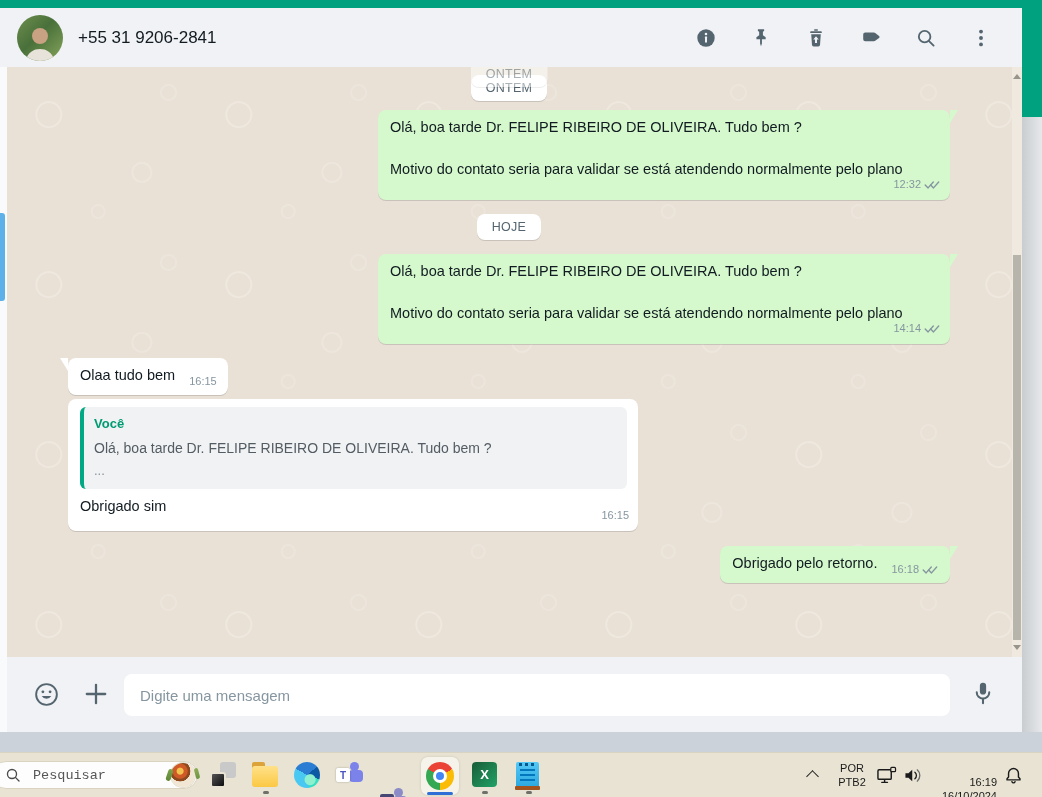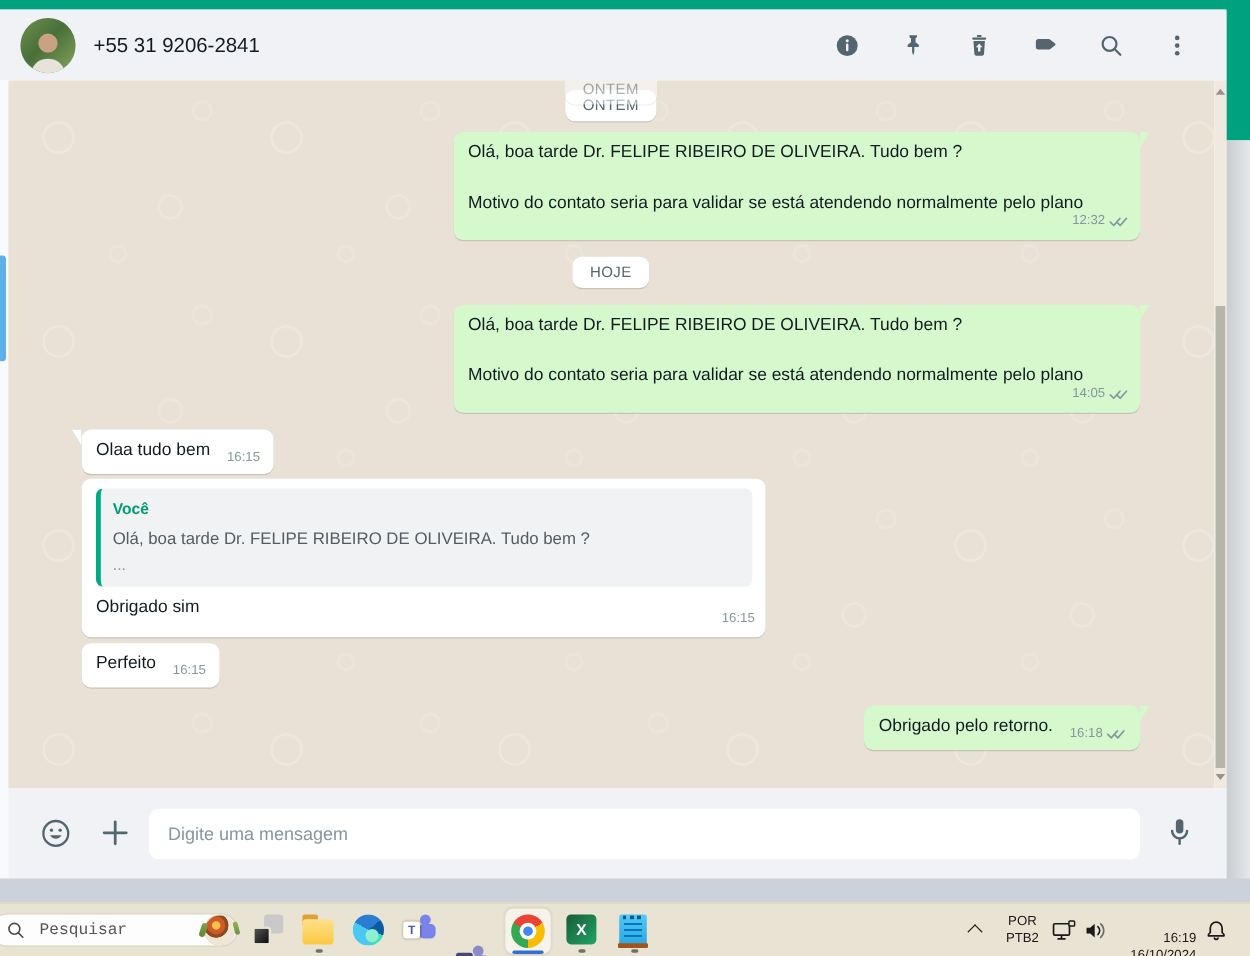--- a/index.html
+++ b/index.html
@@ -232,21 +232,21 @@
 
       <div class="chip-row" style="margin-top:14px;">
         <div class="chip">HOJE</div>
       </div>
 
       <div class="bubble out w572" style="margin-top:14px;">
         <span class="tail-r"></span>
         <div class="p-gap">Olá, boa tarde Dr. FELIPE RIBEIRO DE OLIVEIRA. Tudo bem ?</div>
         <div class="pb-extra">Motivo do contato seria para validar se está atendendo normalmente pelo plano</div>
         <span class="meta meta-abs">
-          <span>14:05</span>
+          <span>14:14</span>
           <svg width="17" height="11" viewBox="0 0 17 11">
               <path d="M1.2 6l2.9 2.9L9.3 3" fill="none" stroke="#8696a0" stroke-width="1.4" stroke-linecap="round" stroke-linejoin="round"></path>
               <path d="M6.6 6l2.9 2.9L14.7 3" fill="none" stroke="#8696a0" stroke-width="1.4" stroke-linecap="round" stroke-linejoin="round"></path>
             </svg>
         </span>
       </div>
 
       <div class="bubble in" style="margin-top:14px;">
         <span class="tail-l"></span>
         <span>Olaa tudo bem</span>
@@ -256,24 +256,20 @@
       <div class="bubble in w570" style="margin-top:4px; padding-bottom:14px;">
         <div class="quote">
           <div class="quote-author">Você</div>
           <div class="quote-text">Olá, boa tarde Dr. FELIPE RIBEIRO DE OLIVEIRA. Tudo bem ?</div>
           <div class="quote-more">...</div>
         </div>
         <span>Obrigado sim</span>
         <span class="meta meta-abs">16:15</span>
       </div>
 
-      <div class="bubble in" style="margin-top:5px;">
-        <span>Perfeito</span>
-        <span class="meta meta-inline">16:15</span>
-      </div>
 
       <div class="bubble out" style="margin-top:15px;">
         <span class="tail-r"></span>
         <span>Obrigado pelo retorno.</span>
         <span class="meta meta-inline">
           <span>16:18</span>
           <svg width="17" height="11" viewBox="0 0 17 11">
               <path d="M1.2 6l2.9 2.9L9.3 3" fill="none" stroke="#8696a0" stroke-width="1.4" stroke-linecap="round" stroke-linejoin="round"></path>
               <path d="M6.6 6l2.9 2.9L14.7 3" fill="none" stroke="#8696a0" stroke-width="1.4" stroke-linecap="round" stroke-linejoin="round"></path>
             </svg>

